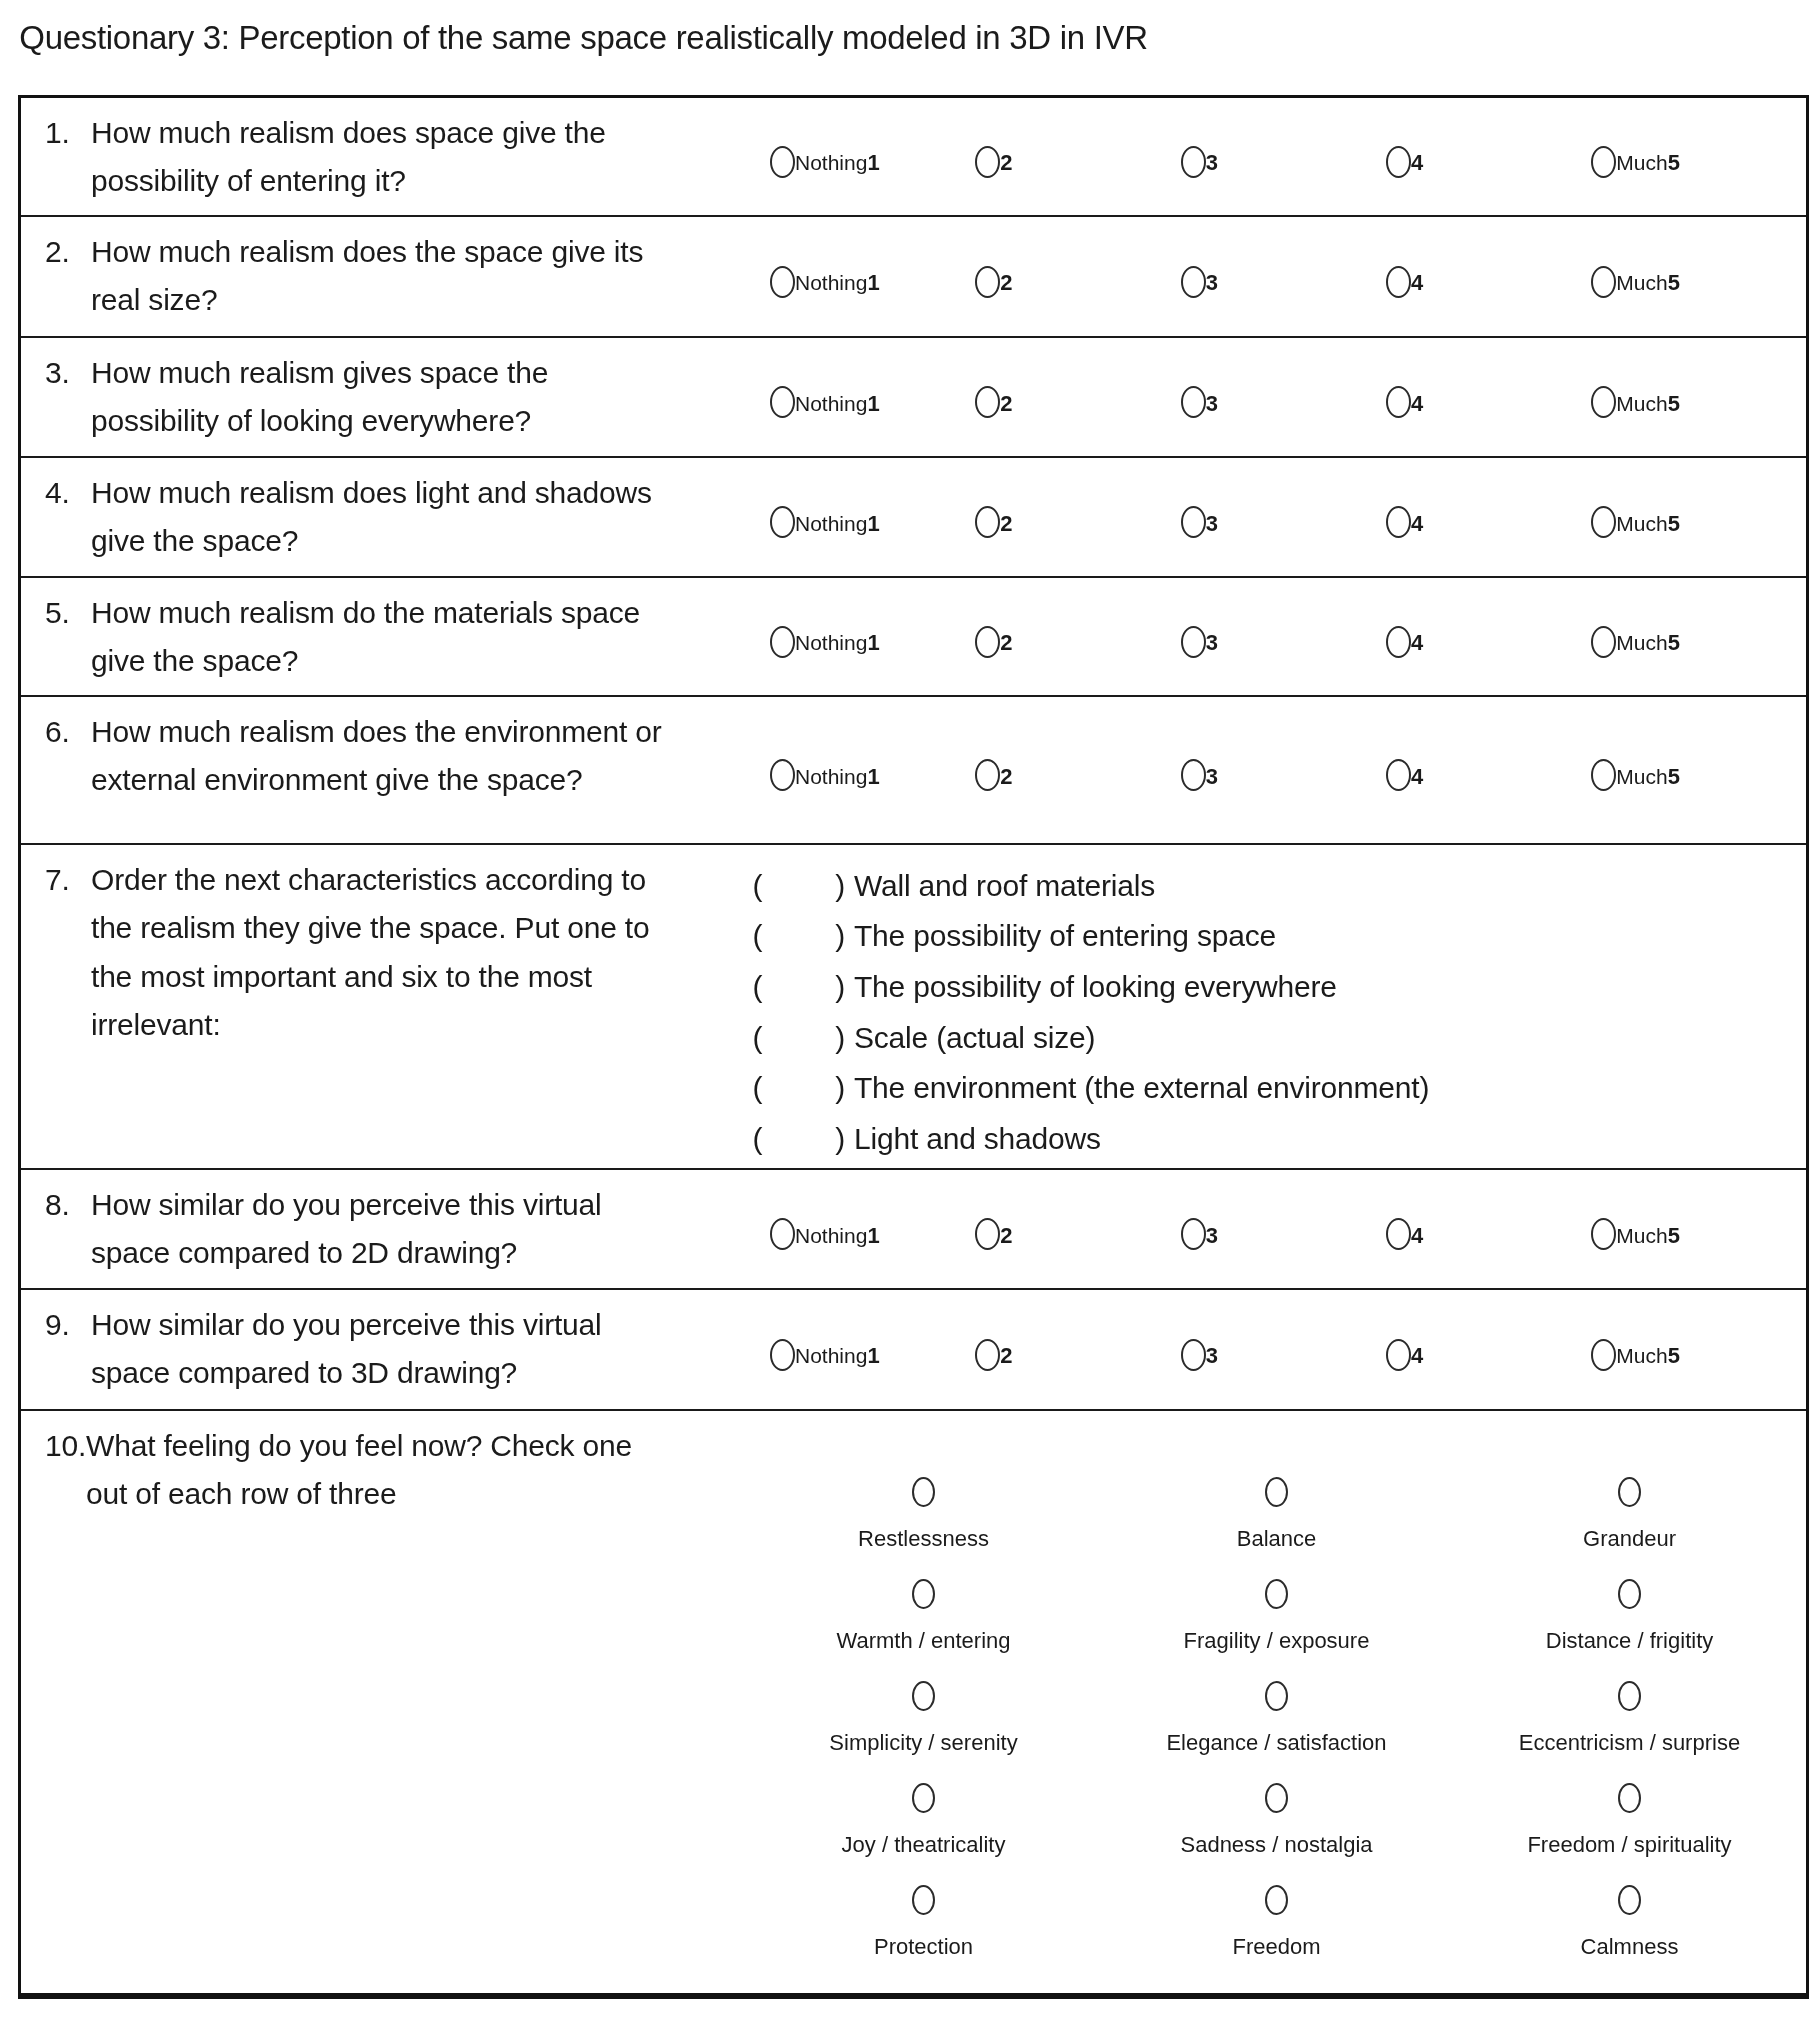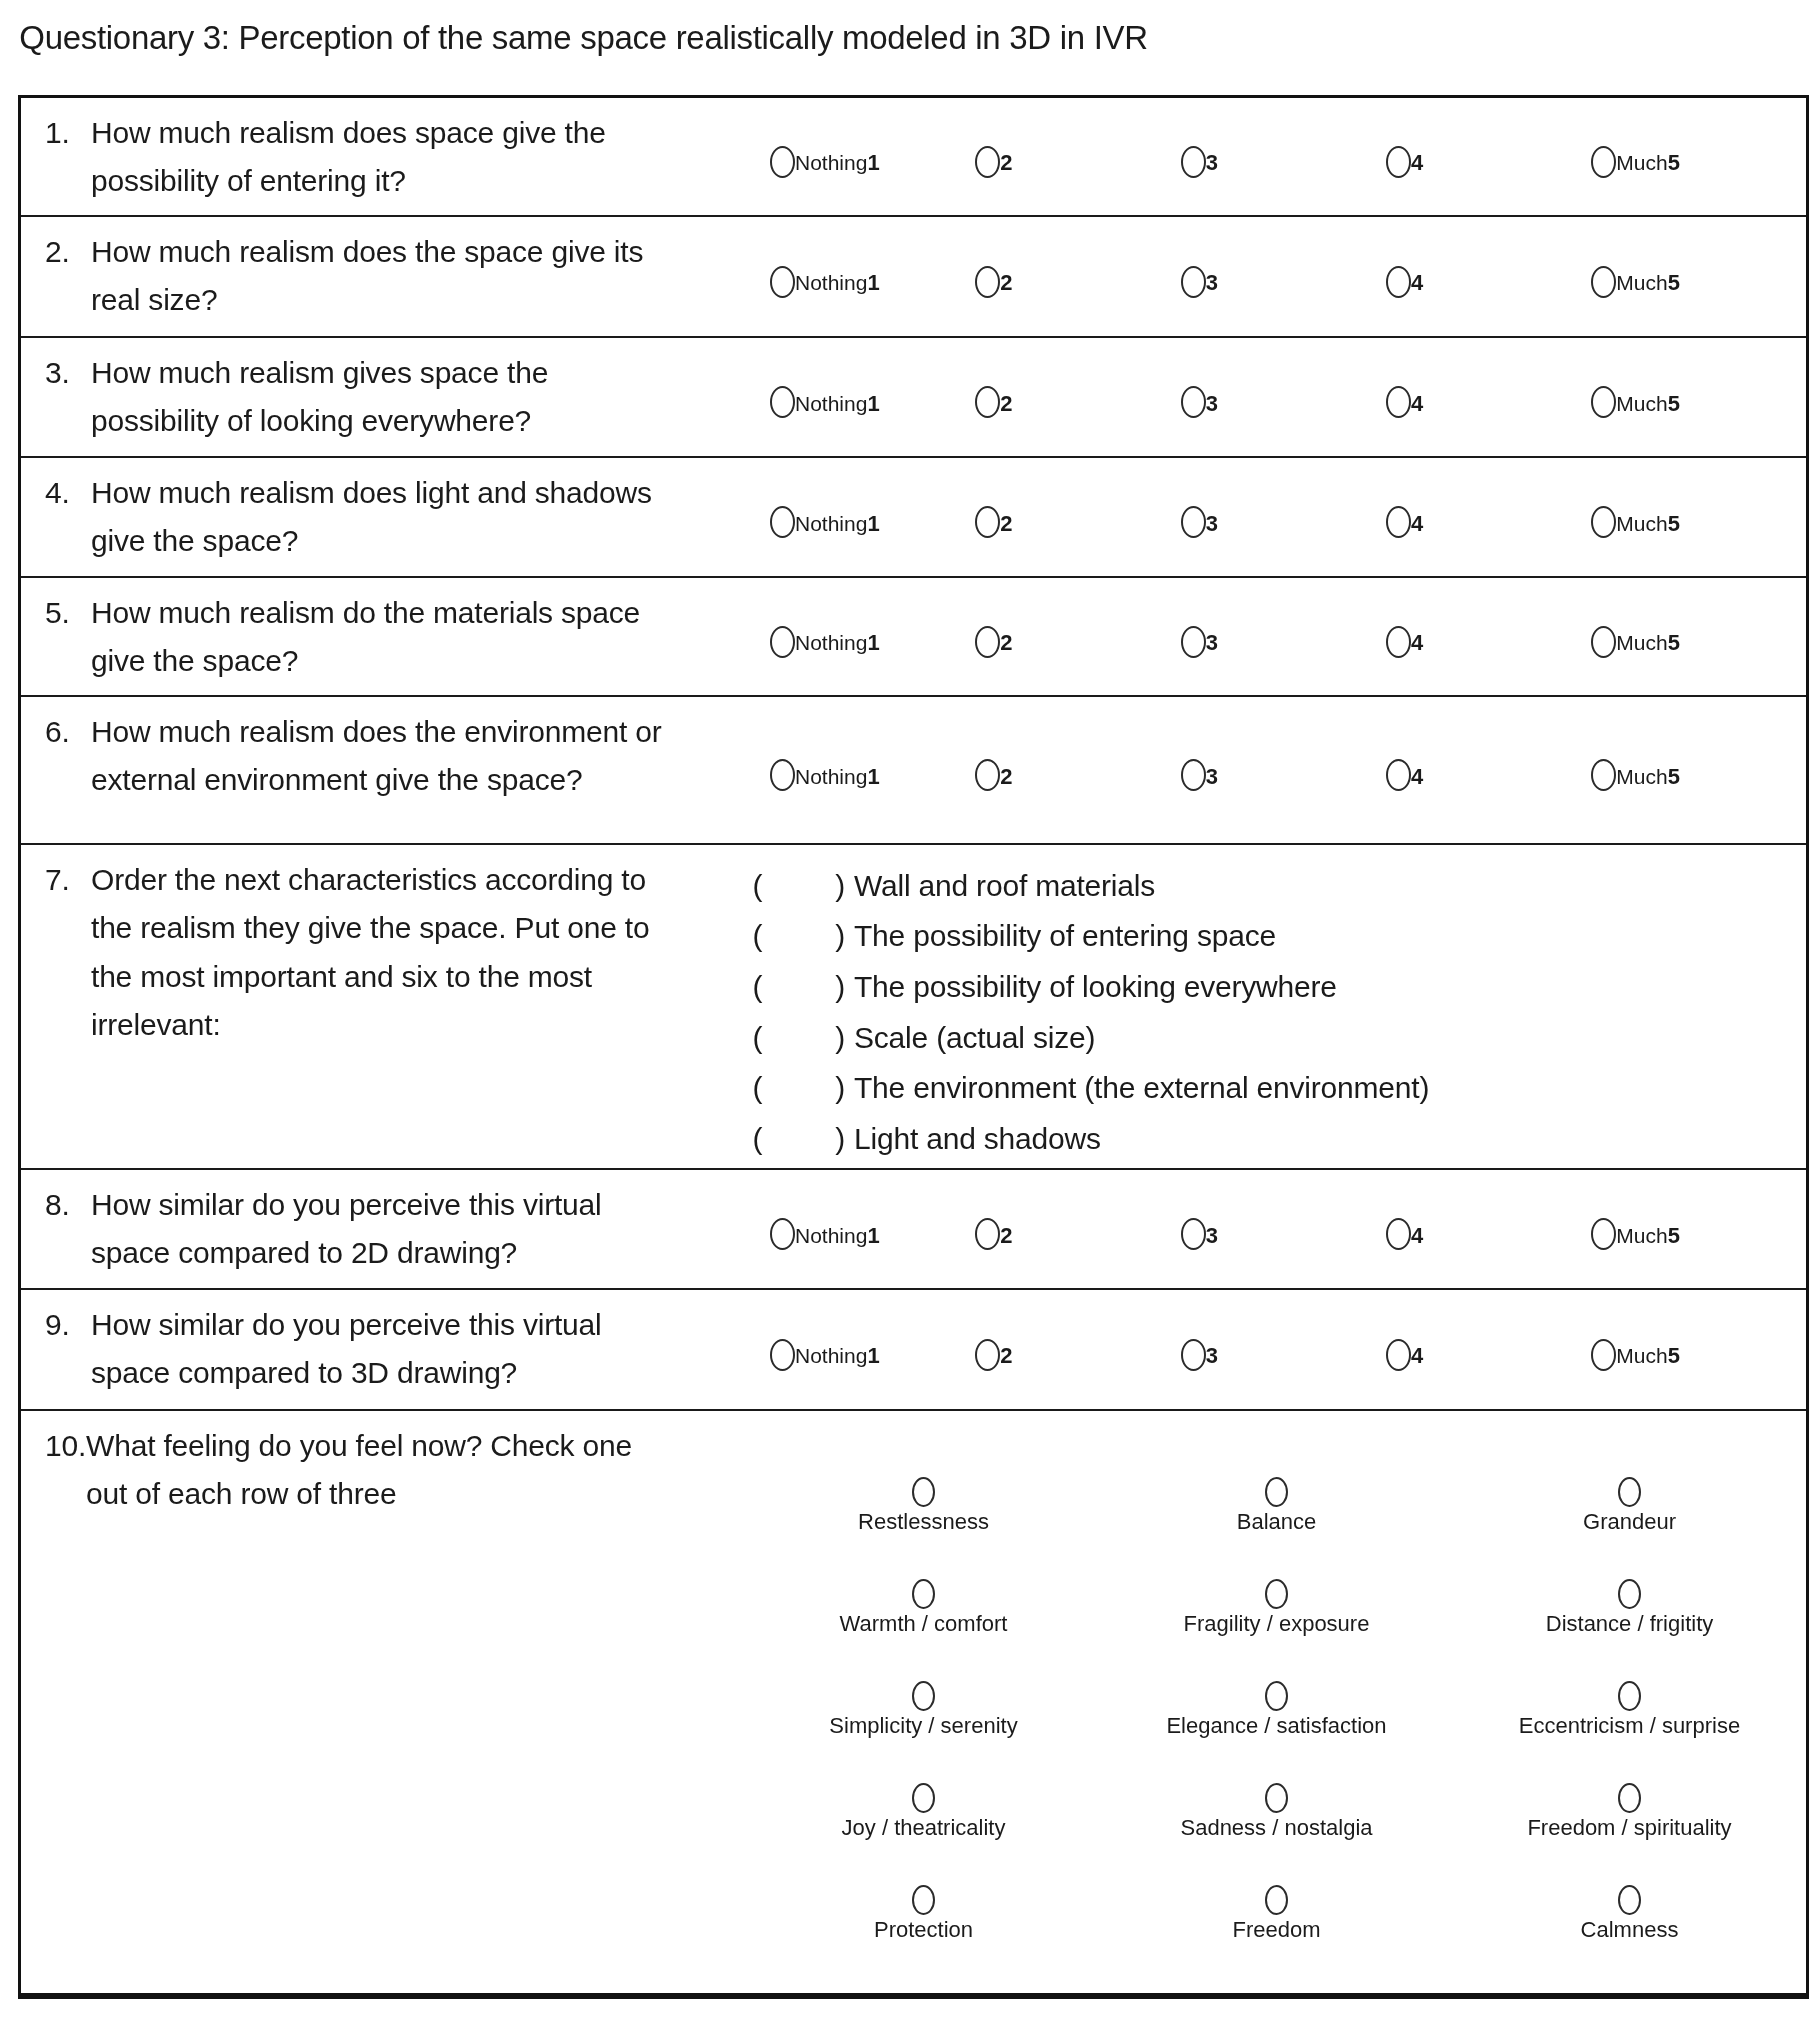--- a/index.html
+++ b/index.html
@@ -115,21 +115,21 @@
   }
   .gcircle{
     width:23px;height:30px;
     border:2px solid #2b2b2b;
     border-radius:50%;
     box-sizing:border-box;
     background:#fff;
   }
   .glabel{
     font-size:22px;
-    margin-top:2px;
+    margin-top:19px;
     white-space:nowrap;
     text-align:center;
   }
 </style>
 </head>
 <body>
 
 <div class="page">
   <div class="title">Questionary 3: Perception of the same space realistically modeled in 3D in IVR</div>
 
@@ -468,21 +468,21 @@
             <span class="glabel">Balance</span>
           </div>
           <div class="gcol">
             <span class="gcircle"></span>
             <span class="glabel">Grandeur</span>
           </div>
         </div>
         <div class="grow">
           <div class="gcol">
             <span class="gcircle"></span>
-            <span class="glabel">Warmth / comfort</span>
+            <span class="glabel">Warmth / entering</span>
           </div>
           <div class="gcol">
             <span class="gcircle"></span>
             <span class="glabel">Fragility / exposure</span>
           </div>
           <div class="gcol">
             <span class="gcircle"></span>
             <span class="glabel">Distance / frigitity</span>
           </div>
         </div>

